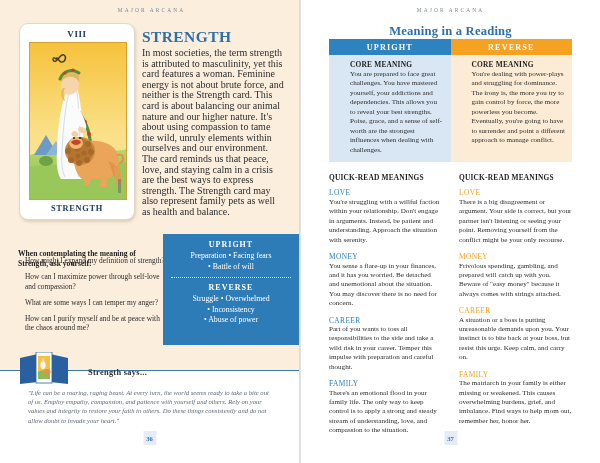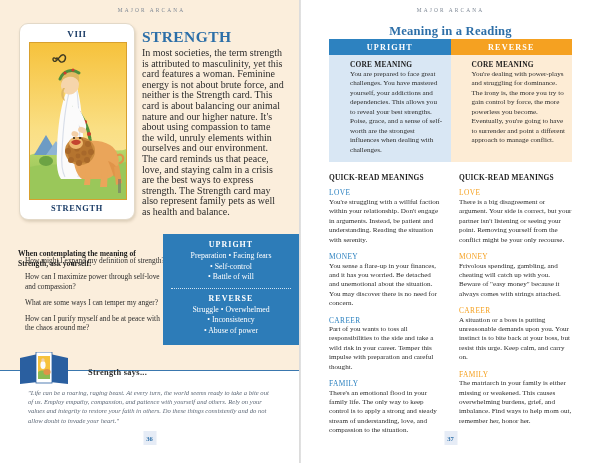--- a/index.html
+++ b/index.html
@@ -433,21 +433,20 @@
     <div class="ask-list">
       <div class="ask-item">How might I expand my definition of strength?</div>
       <div class="ask-item">How can I maximize power through self-love and compassion?</div>
       <div class="ask-item">What are some ways I can temper my anger?</div>
       <div class="ask-item">How can I purify myself and be at peace with the chaos around me?</div>
     </div>
 
     <div class="kw-box">
       <div class="kw-title">UPRIGHT</div>
       <div class="kw-line">Preparation • Facing fears</div>
-      <div class="kw-line">• Self-control</div>
       <div class="kw-line">• Battle of will</div>
 
       <div class="kw-divider"></div>
 
       <div class="kw-title">REVERSE</div>
       <div class="kw-line">Struggle • Overwhelmed</div>
       <div class="kw-line">• Inconsistency</div>
       <div class="kw-line">• Abuse of power</div>
     </div>
 
@@ -496,40 +495,40 @@
           <div class="core-text">You're dealing with power-plays and struggling for dominance. The irony is, the more you try to gain control by force, the more powerless you become. Eventually, you're going to have to surrender and point a different approach to manage conflict.</div>
         </div>
       </div>
 
       <div class="qr-row">
 
         <div class="qr-col upright">
           <div class="qr-head">QUICK-READ MEANINGS</div>
 
           <div class="qr-sub">LOVE</div>
-          <div class="qr-text">You're struggling with a willful faction within your relationship. Don't engage in arguments. Instead, be patient and understanding. Reading the situation with serenity.</div>
+          <div class="qr-text">You're struggling with a willful faction within your relationship. Don't engage in arguments. Instead, be patient and understanding. Approach the situation with serenity.</div>
 
           <div class="qr-sub">MONEY</div>
           <div class="qr-text">You sense a flare-up in your finances, and it has you worried. Be detached and unemotional about the situation. You may discover there is no need for concern.</div>
 
           <div class="qr-sub">CAREER</div>
           <div class="qr-text">Part of you wants to toss all responsibilities to the side and take a wild risk in your career. Temper this impulse with preparation and careful thought.</div>
 
           <div class="qr-sub">FAMILY</div>
           <div class="qr-text">There's an emotional flood in your family life. The only way to keep control is to apply a strong and steady stream of understanding, love, and compassion to the situation.</div>
         </div>
 
         <div class="qr-col reverse">
           <div class="qr-head">QUICK-READ MEANINGS</div>
 
           <div class="qr-sub">LOVE</div>
           <div class="qr-text">There is a big disagreement or argument. Your side is correct, but your partner isn't listening or seeing your point. Removing yourself from the conflict might be your only recourse.</div>
 
           <div class="qr-sub">MONEY</div>
-          <div class="qr-text">Frivolous spending, gambling, and cheating will catch up with you. Beware of "easy money" because it always comes with strings attached.</div>
+          <div class="qr-text">Frivolous spending, gambling, and prepared will catch up with you. Beware of "easy money" because it always comes with strings attached.</div>
 
           <div class="qr-sub">CAREER</div>
           <div class="qr-text">A situation or a boss is putting unreasonable demands upon you. Your instinct is to bite back at your boss, but resist this urge. Keep calm, and carry on.</div>
 
           <div class="qr-sub">FAMILY</div>
           <div class="qr-text">The matriarch in your family is either missing or weakened. This causes overwhelming burdens, grief, and imbalance. Find ways to help mom out, remember her, honor her.</div>
         </div>
 
       </div>
     </div>

